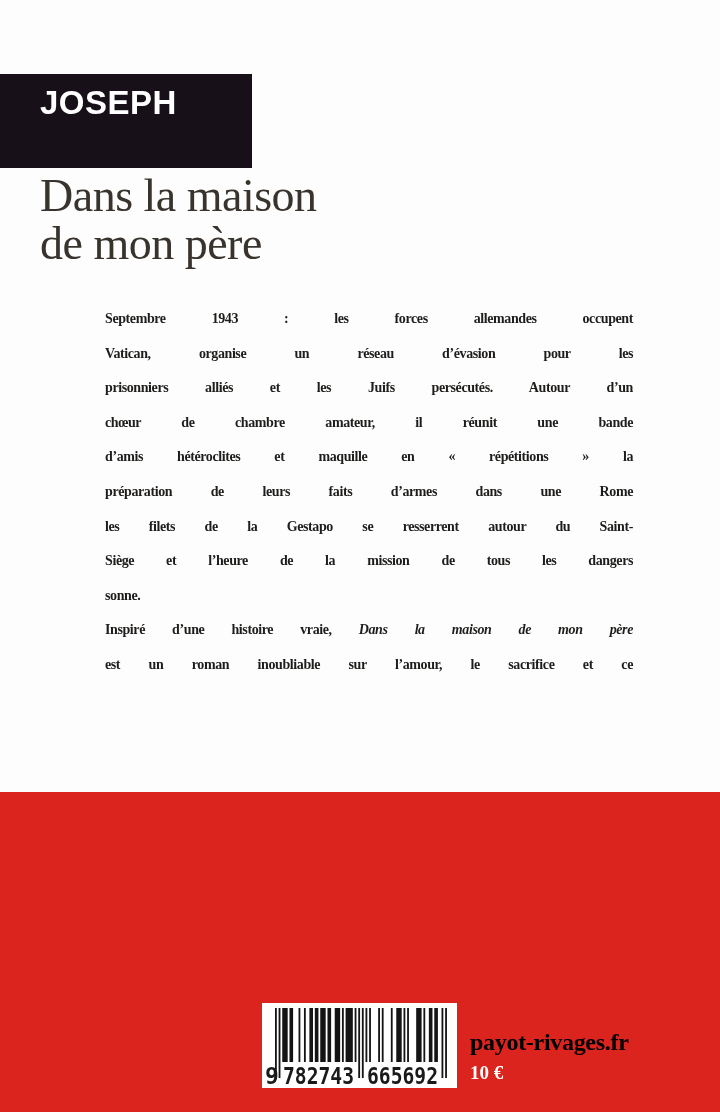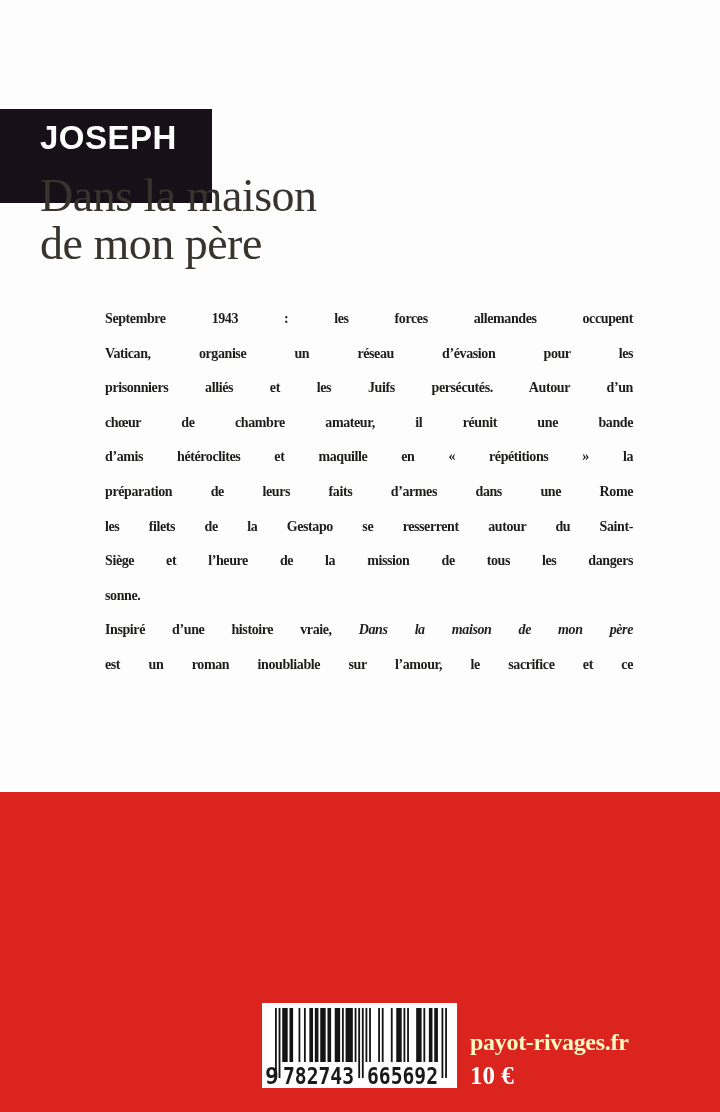--- a/index.html
+++ b/index.html
@@ -2,26 +2,26 @@
 <html style="--band-red: #dc241f; --author-box-bg: #171019; --title-color: #38332d; --body-color: #1e1d1b;"><head>
 <meta charset="utf-8">
 <style>
   html,body { margin:0; padding:0; background:#ffffff; }
   .page {
     position:relative; width:720px; height:1112px; overflow:hidden;
     background:#fdfdfd;
     font-family:"Liberation Serif", serif;
   }
   .author-box {
-    position:absolute; left:0; top:74px; width:212px; height:94px;
+    position:absolute; left:0; top:74px; width:252px; height:94px;
     box-sizing:border-box; padding:9px 0 0 40px;
     background:var(--author-box-bg,#171019);
     color:#ffffff;
     font-family:"Liberation Sans", sans-serif;
-    font-weight:bold; font-size:33px; line-height:39px; letter-spacing:0.5px;margin-top:35px;
+    font-weight:bold; font-size:33px; line-height:39px; letter-spacing:0.5px;
   }
   .title {
     position:absolute; left:40px; top:172px;
     font-weight:normal; font-size:46px; line-height:48px;
     color:var(--title-color,#38332d); letter-spacing:-0.5px;
   }
   .synopsis {
     position:absolute; left:105px; top:302px; width:528px;
     font-weight:bold; font-size:14px; line-height:34.6px;
     letter-spacing:-0.4px;
@@ -39,25 +39,25 @@
     background:#ffffff;
   }
   .barcode { display:block; }
   .barcode rect { fill:#141414; }
   .bc-digit {
     font-family:"DejaVu Sans Mono", monospace;
     font-weight:bold; font-size:23px; fill:#1a1a1a;
   }
   .website {
     position:absolute; left:470px; top:237px;
-    color:#fef9c3; font-weight:bold; font-size:24px; letter-spacing:-0.3px;
+    color:#000000; font-weight:bold; font-size:24px; letter-spacing:-0.3px;
   }
   .price {
     position:absolute; left:470px; top:270px;
-    color:#ffffff; font-weight:bold; font-size:25px;text-align:center;
+    color:#ffffff; font-weight:bold; font-size:19px;text-align:center;
   }
 </style>
 </head>
 <body>
 
 <div class="page">
 
   <div class="author-box">
     <div>JOSEPH</div>
   </div>

